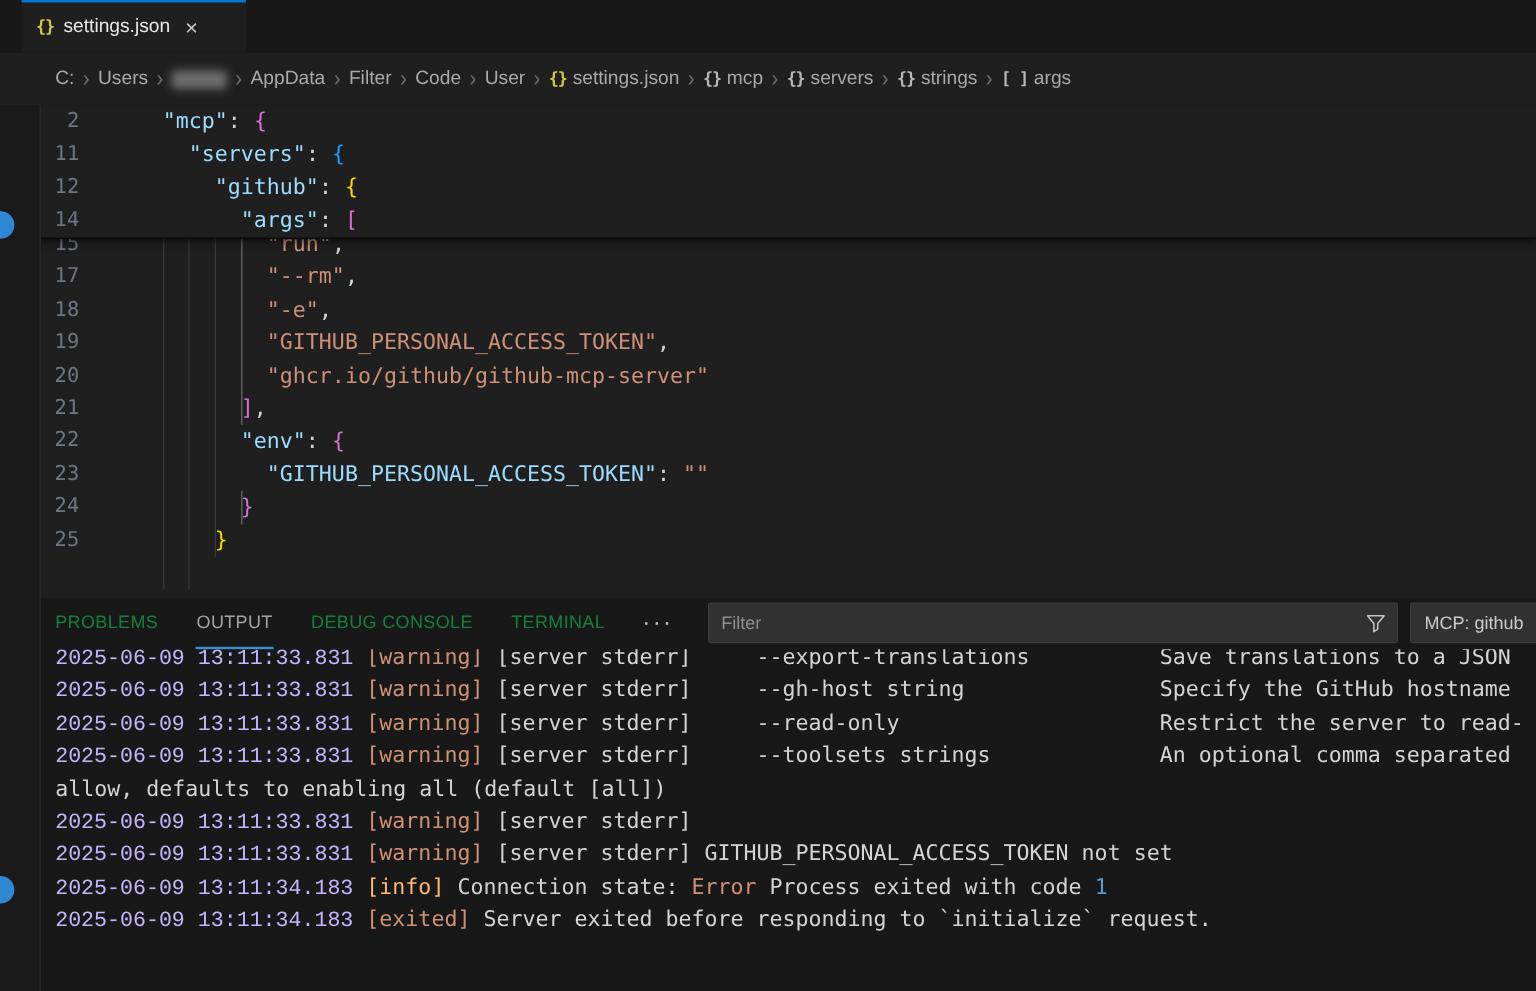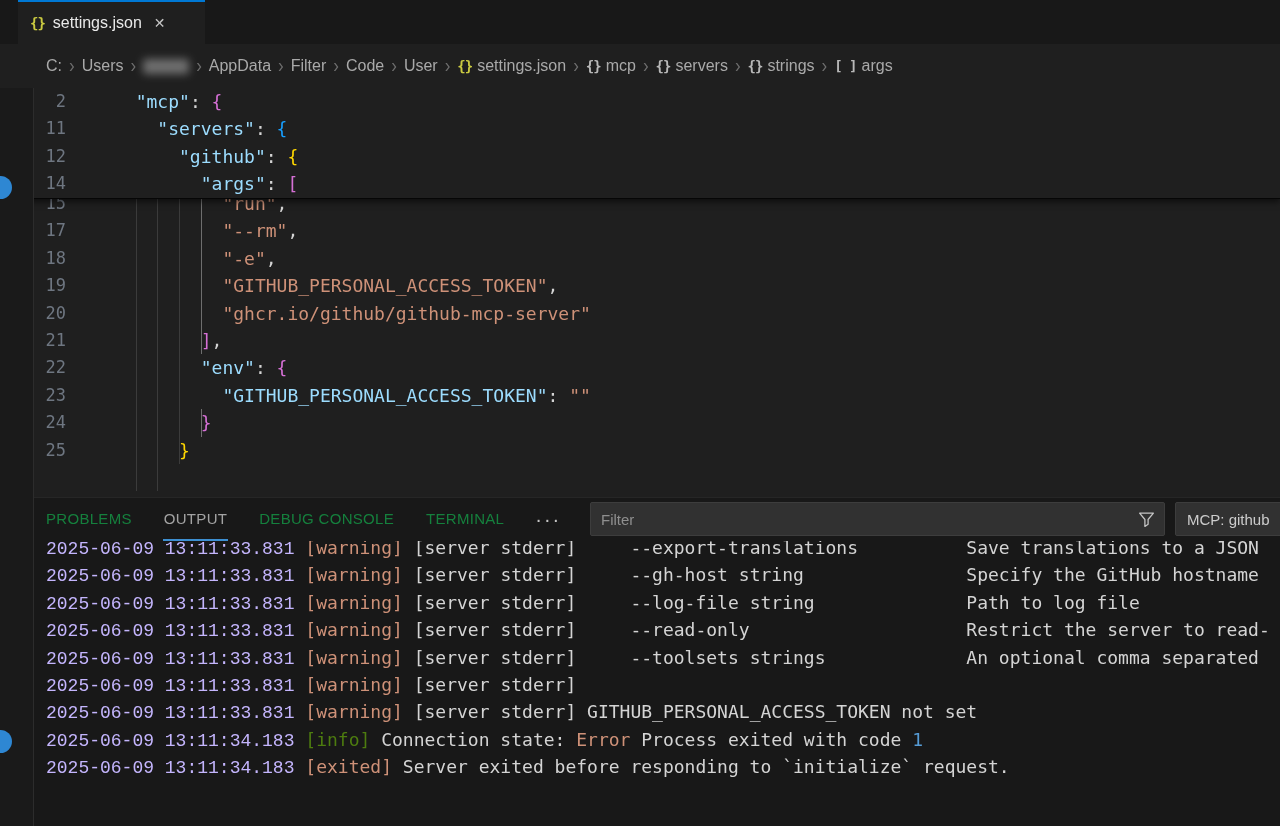--- a/index.html
+++ b/index.html
@@ -61,21 +61,21 @@
   .funnel{margin-right:9px;display:flex;align-items:center;}
   .mcp-select{position:absolute;left:1175px;top:4px;width:170px;height:34px;background:#313131;
               border:1px solid #3d3d3d;border-radius:2px;box-sizing:border-box;display:flex;
               align-items:center;padding-left:11px;font-size:15px;color:#cccccc;cursor:pointer;white-space:nowrap;}
 
   
   .log{position:absolute;left:0;top:43px;right:0;bottom:0;overflow:hidden;
        font-family:"DejaVu Sans Mono",monospace;font-size:18px;}
   .lrow{height:27.4px;line-height:27.4px;padding-left:46px;white-space:pre;}
   .lrow:first-child{margin-top:-7px;}
-  .c-grn{color:#c4b5fd;font-family:Liberation Mono, monospace;} .c-warn{color:#ce9178;} .c-info{color:#4d7c0f;text-align:center;}
+  .c-grn{color:#c4b5fd;font-family:Liberation Mono, monospace;} .c-warn{color:#ce9178;} .c-info{color:#fdba74;text-align:center;}
   .c-txt{color:#d4d4d4;} .c-blu{color:#569cd6;}
 </style>
 </head>
 <body>
 
 <div class="window">
 
   <div class="tabbar">
     <div class="tab">
       <span class="sym sym-yellow">{}</span>
@@ -222,23 +222,23 @@
           <svg width="17" height="17" viewBox="0 0 16 16">
             <path d="M1.5 2h13l-5 6v4.4l-3 2.1V8l-5-6z" fill="none" stroke="#c5c5c5" stroke-width="1.2" stroke-linejoin="round"></path>
           </svg>
         </span>
       </div>
       <div class="mcp-select">MCP: github</div>
     </div>
     <div class="log" id="log-rows">
         <div class="lrow"><span class="c-grn">2025-06-09 13:11:33.831</span><span class="c-txt"> </span><span class="c-warn">[warning]</span><span class="c-txt"> [server stderr]</span><span class="c-txt">     --export-translations          Save translations to a JSON</span></div>
         <div class="lrow"><span class="c-grn">2025-06-09 13:11:33.831</span><span class="c-txt"> </span><span class="c-warn">[warning]</span><span class="c-txt"> [server stderr]</span><span class="c-txt">     --gh-host string               Specify the GitHub hostname</span></div>
-        <div class="lrow"><span class="c-grn">2025-06-09 13:11:33.831</span><span class="c-txt"> </span><span class="c-warn">[warning]</span><span class="c-txt"> [server stderr]</span><span class="c-txt">     --log-file string              Path to log file</span></div>
         <div class="lrow"><span class="c-grn">2025-06-09 13:11:33.831</span><span class="c-txt"> </span><span class="c-warn">[warning]</span><span class="c-txt"> [server stderr]</span><span class="c-txt">     --read-only                    Restrict the server to read-</span></div>
         <div class="lrow"><span class="c-grn">2025-06-09 13:11:33.831</span><span class="c-txt"> </span><span class="c-warn">[warning]</span><span class="c-txt"> [server stderr]</span><span class="c-txt">     --toolsets strings             An optional comma separated</span></div>
+        <div class="lrow"><span class="c-txt">allow, defaults to enabling all (default [all])</span></div>
         <div class="lrow"><span class="c-grn">2025-06-09 13:11:33.831</span><span class="c-txt"> </span><span class="c-warn">[warning]</span><span class="c-txt"> [server stderr]</span></div>
         <div class="lrow"><span class="c-grn">2025-06-09 13:11:33.831</span><span class="c-txt"> </span><span class="c-warn">[warning]</span><span class="c-txt"> [server stderr] </span><span class="c-txt">GITHUB_PERSONAL_ACCESS_TOKEN not set</span></div>
         <div class="lrow"><span class="c-grn">2025-06-09 13:11:34.183</span><span class="c-txt"> </span><span class="c-info">[info]</span><span class="c-txt"> Connection state: </span><span class="c-warn">Error</span><span class="c-txt"> Process exited with code </span><span class="c-blu">1</span></div>
         <div class="lrow"><span class="c-grn">2025-06-09 13:11:34.183</span><span class="c-txt"> </span><span class="c-warn">[exited]</span><span class="c-txt"> Server exited before responding to `initialize` request.</span></div>
       </div>
   </div>
 
   <div class="strip"></div>
   <div class="dot" style="top:176px"></div>
   <div class="dot" style="top:730px"></div>

